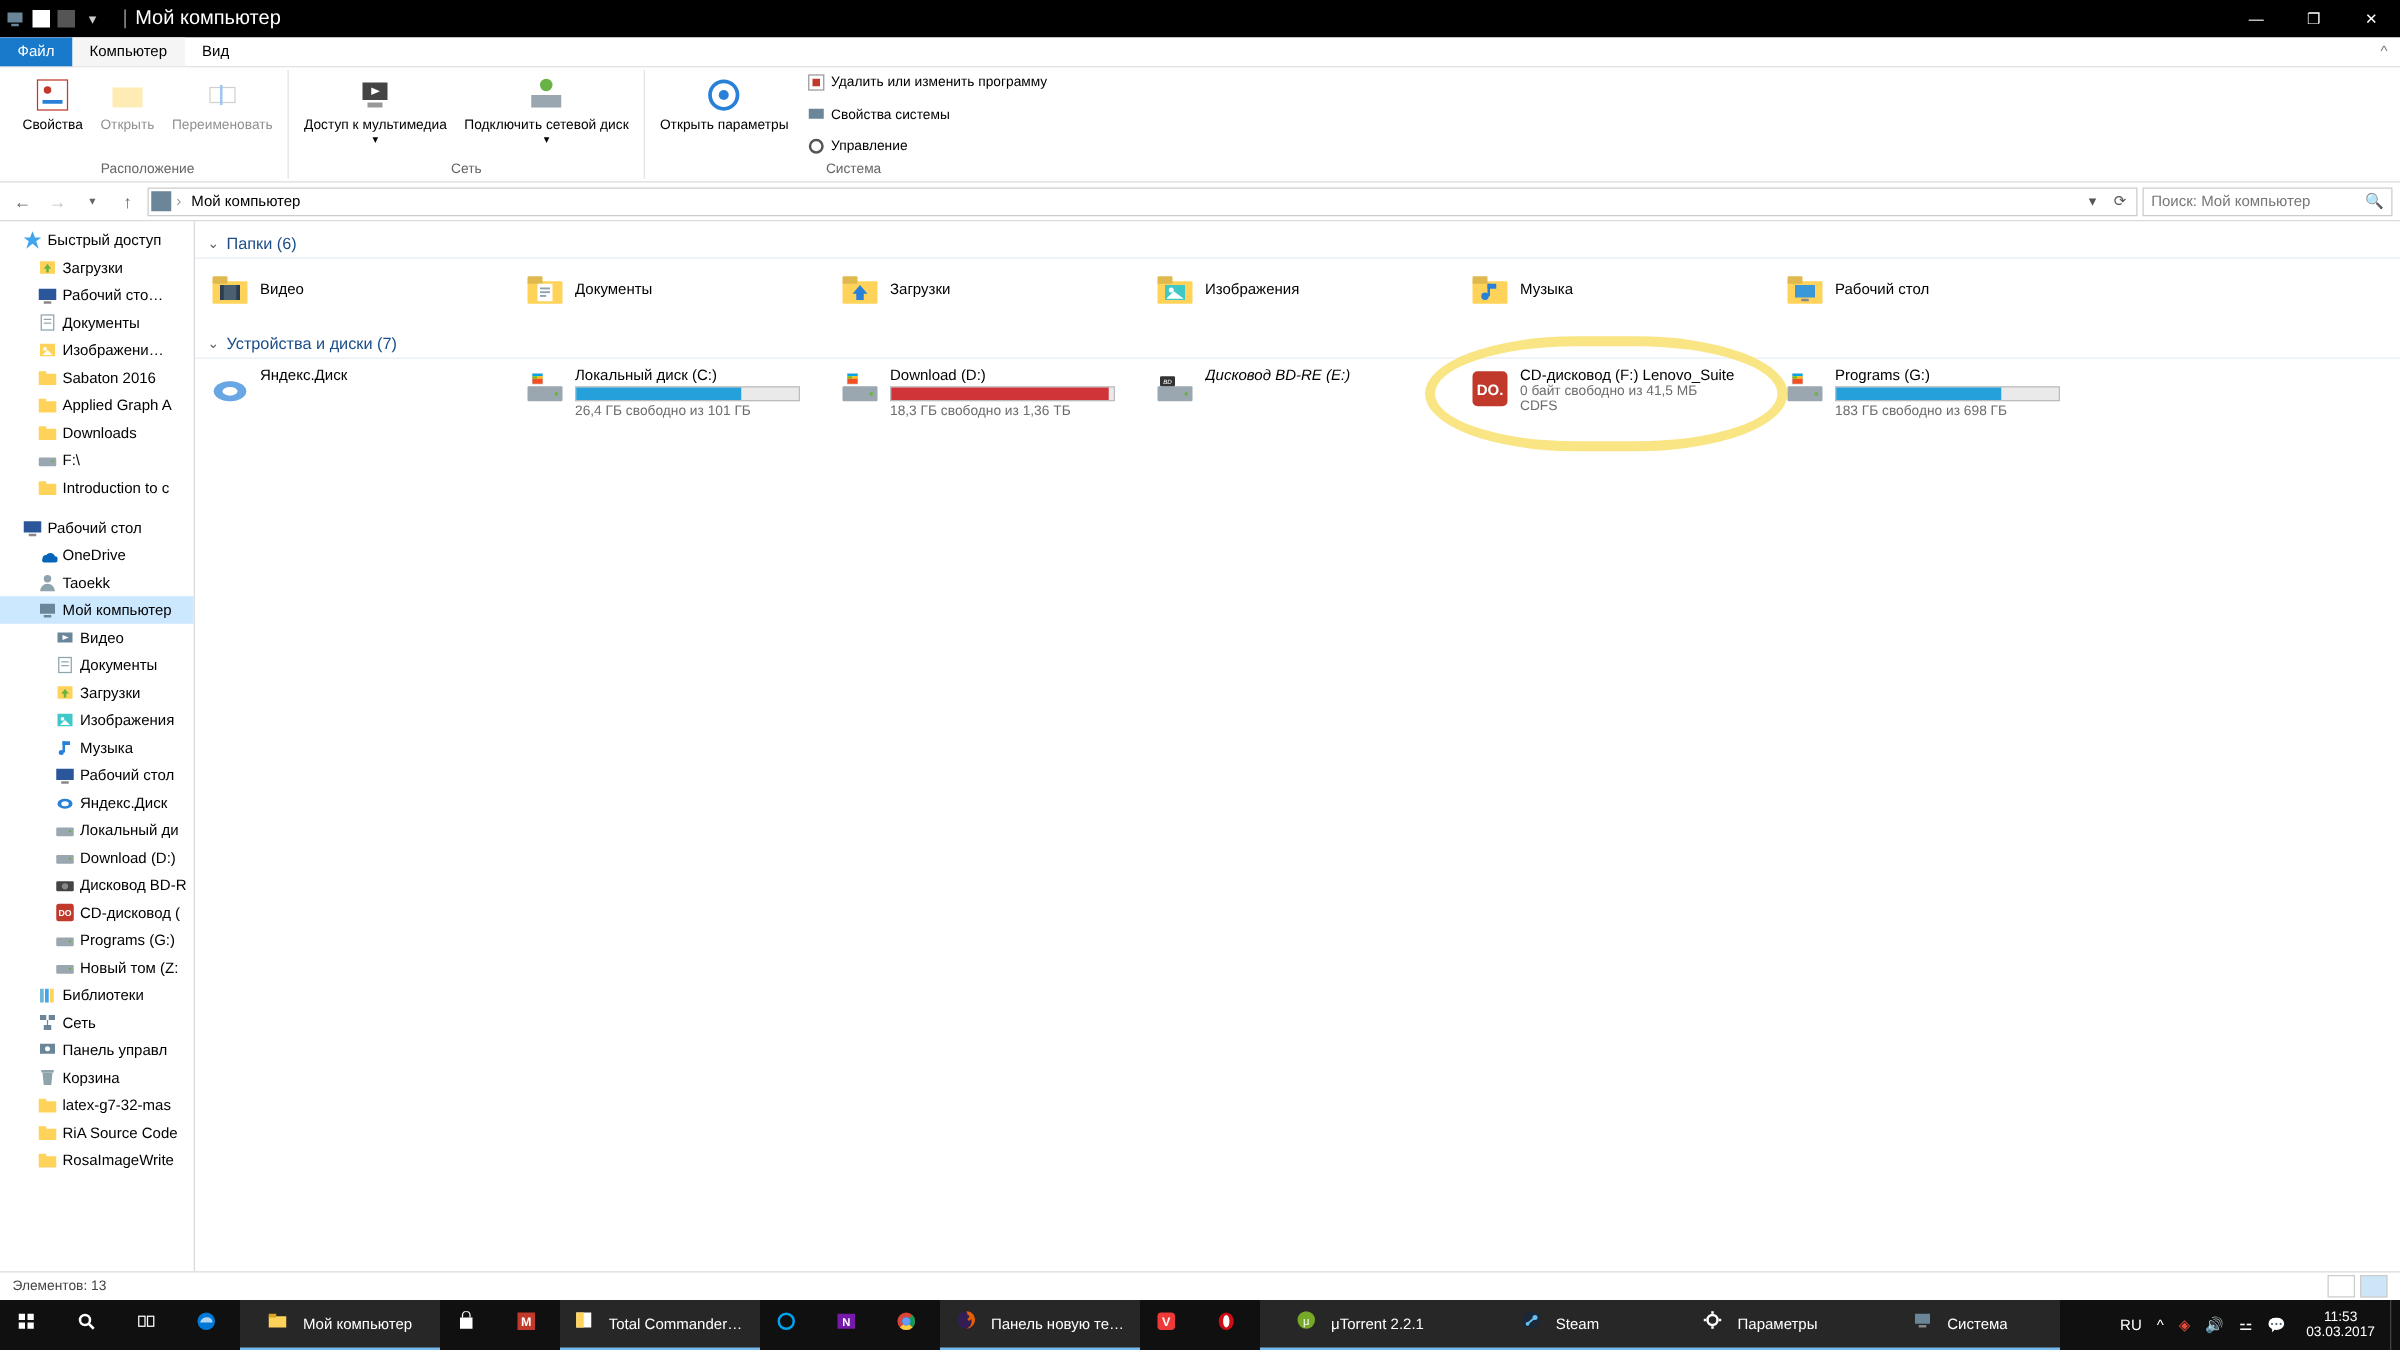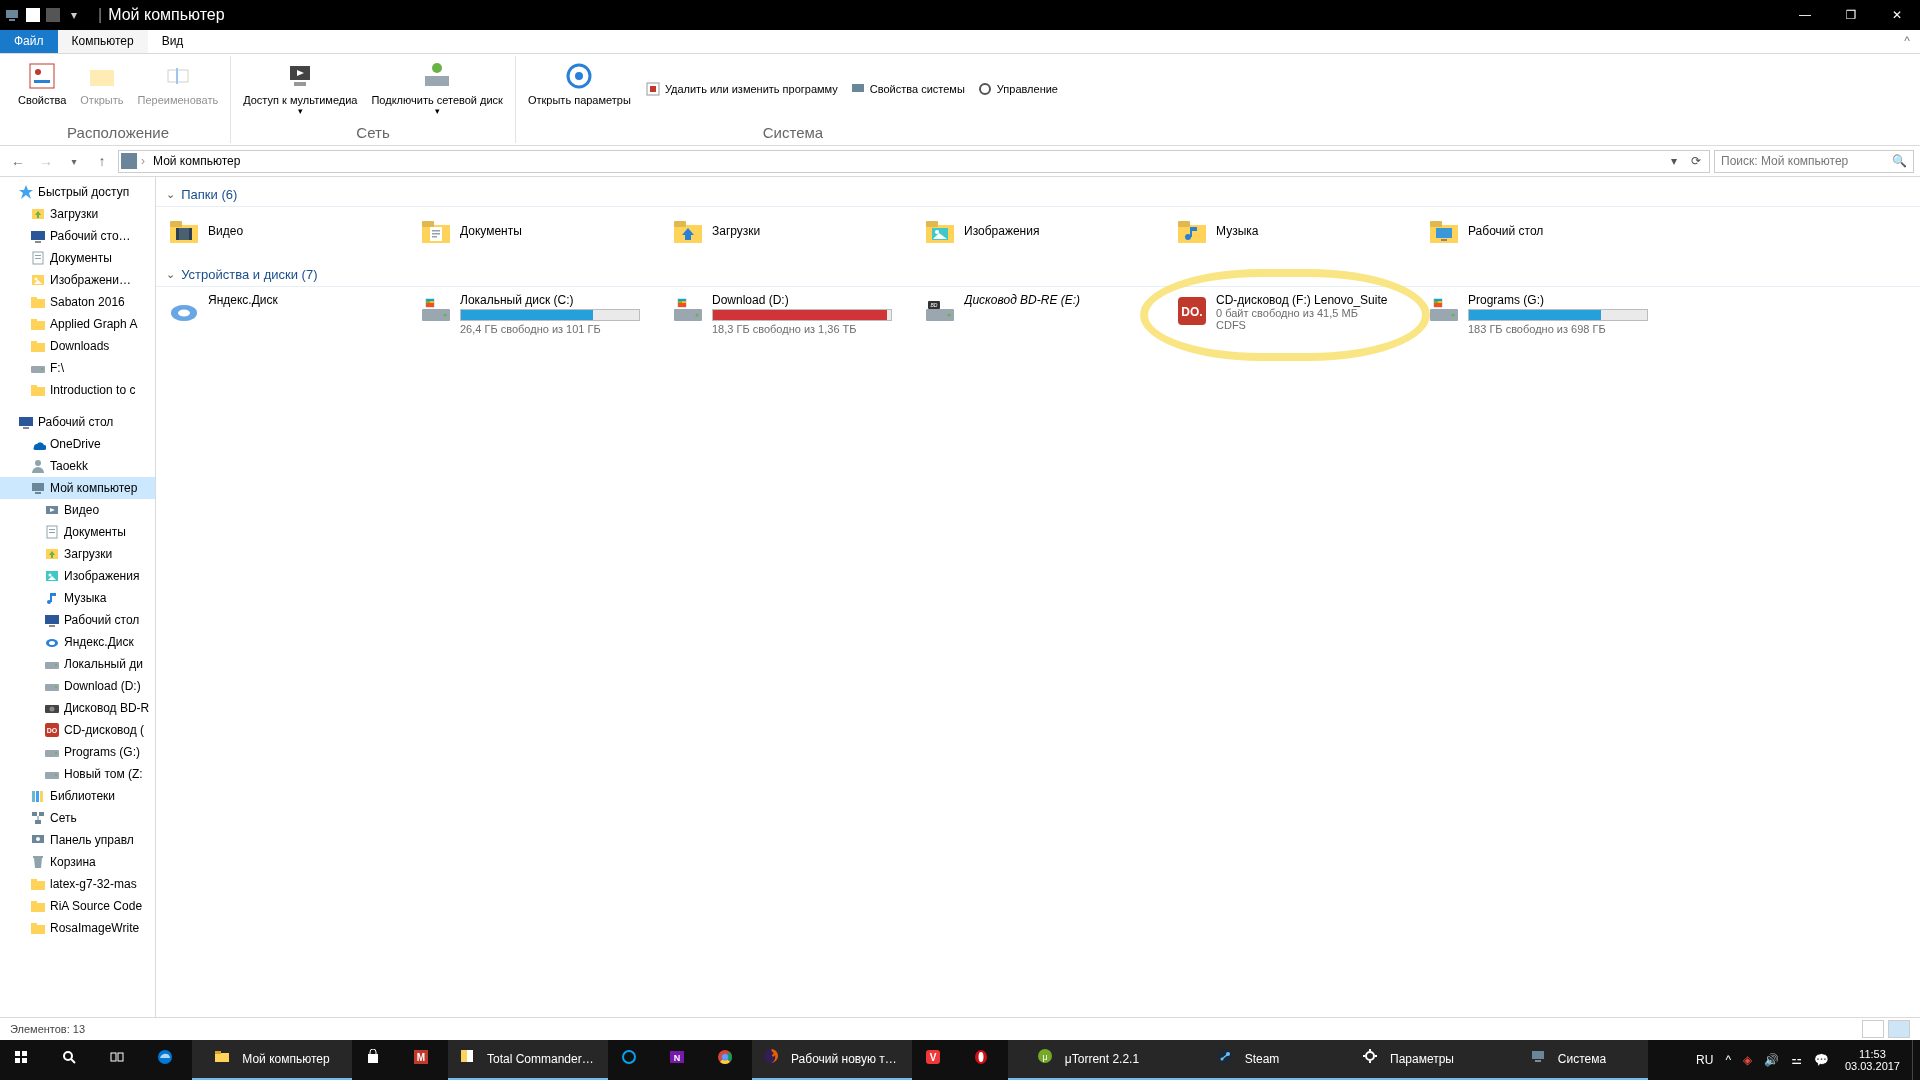--- a/index.html
+++ b/index.html
@@ -11,21 +11,21 @@
 .titlebar .title{margin-left:10px;font-size:16px}
 .titlebar .ctrls{margin-left:auto;display:flex}
 .titlebar .ctrls div{width:46px;height:30px;display:flex;align-items:center;justify-content:center;font-size:12px;cursor:pointer}
 .tabs{height:24px;background:#fff;display:flex;border-bottom:1px solid #dadada}
 .tab{padding:4px 14px;font-size:12px;cursor:pointer}
 .tab.file{background:#1979ca;color:#fff}
 .tab.active{background:#f5f5f5}
 .ribbon{height:92px;background:#fff;border-bottom:1px solid #dadada;display:flex;padding:2px 6px}
 .rgroup{display:flex;flex-direction:column;align-items:center;padding:0 6px;border-right:1px solid #e4e4e4}
 .rgroup .btns{display:flex;gap:2px;flex:1}
-.rgroup .glabel{font-size:15px;color:#666;padding:2px 0;text-align:center}
+.rgroup .glabel{font-size:11px;color:#666;padding:2px 0;text-align:center}
 .rbtn{display:flex;flex-direction:column;align-items:center;justify-content:flex-start;padding:4px 6px;cursor:pointer;min-width:48px}
 .rbtn .ricon{width:32px;height:32px;margin-bottom:2px}
 .rbtn .rlabel{font-size:11px;text-align:center;line-height:1.1}
 .rbtn.disabled{opacity:.45;cursor:default}
 .rsmall{display:flex;align-items:center;gap:4px;padding:2px 6px;cursor:pointer;font-size:11px}
 .rsmall .sicon{width:16px;height:16px}
 .addr{height:31px;display:flex;align-items:center;padding:0 6px;gap:4px;border-bottom:1px solid #dadada}
 .navbtn{width:24px;height:24px;display:flex;align-items:center;justify-content:center;color:#666;cursor:pointer;font-size:14px}
 .addrbar{flex:1;height:23px;border:1px solid #ccc;display:flex;align-items:center;padding:0 2px;gap:4px}
 .addrbar .pcicon{width:16px;height:16px;background:#6b8699}
@@ -170,21 +170,21 @@
         <div class="rbtn">
             <div class="ricon">
               <svg width="32" height="32">
                 <circle cx="16" cy="16" r="11" fill="none" stroke="#2980d8" stroke-width="3"></circle>
                 <circle cx="16" cy="16" r="4" fill="#2980d8"></circle>
               </svg>
             </div>
             <div class="rlabel">Открыть
 параметры</div>
           </div>
-        <div style="display:flex;flex-direction:row;justify-content:space-between">
+        <div style="display:flex;flex-direction:column;justify-content:space-between">
           <div class="rsmall">
               <div class="sicon">
                 <svg width="16" height="16">
                   <rect x="2" y="2" width="12" height="12" fill="#fff" stroke="#999"></rect>
                   <rect x="5" y="5" width="6" height="6" fill="#c0392b"></rect>
                 </svg>
               </div>
               <span>Удалить или изменить программу</span>
             </div>
           <div class="rsmall">
@@ -837,21 +837,21 @@
           </svg>
         </div>
       </div>
       <div class="tbtn active" style="min-width: 160px;">
         <div class="ticon">
           <svg width="22" height="22">
             <circle cx="8" cy="8" r="7" fill="#331e54"></circle>
             <path d="M8 1c5 0 7 4 7 7s-3 7-7 7c3-1 5-4 4-8-1 2-3 2-3 0 2-1 2-3 0-3 0-2-1-3-1-3z" fill="#e66000"></path>
           </svg>
         </div>
-        <div class="tlabel">Рабочий новую те…</div>
+        <div class="tlabel">Панель новую те…</div>
       </div>
       <div class="tbtn">
         <div class="ticon">
           <svg width="22" height="22">
             <rect x="1" y="1" width="14" height="14" rx="3" fill="#ef3939"></rect>
             <text x="8" y="12" font-size="10" fill="#fff" text-anchor="middle" font-weight="bold">V</text>
           </svg>
         </div>
       </div>
       <div class="tbtn">

